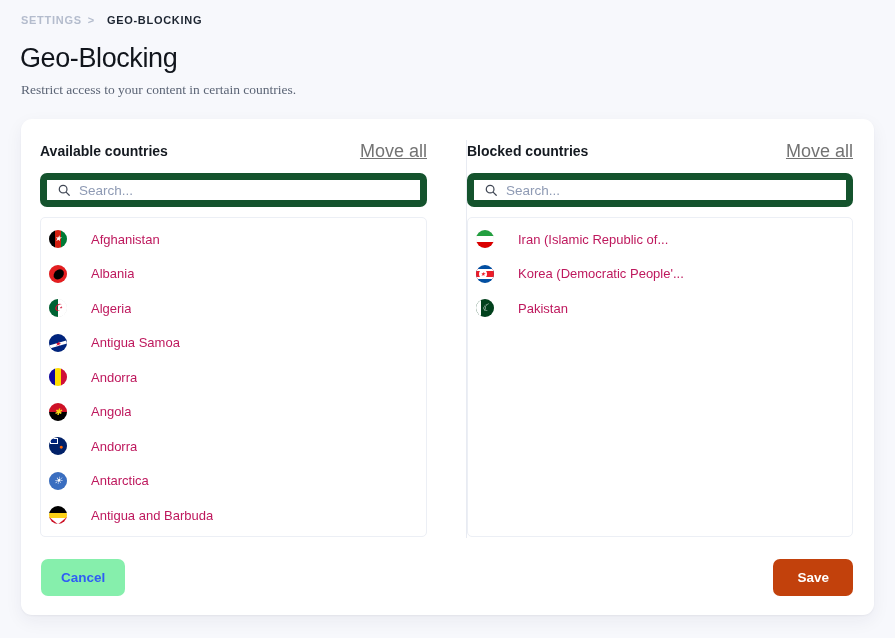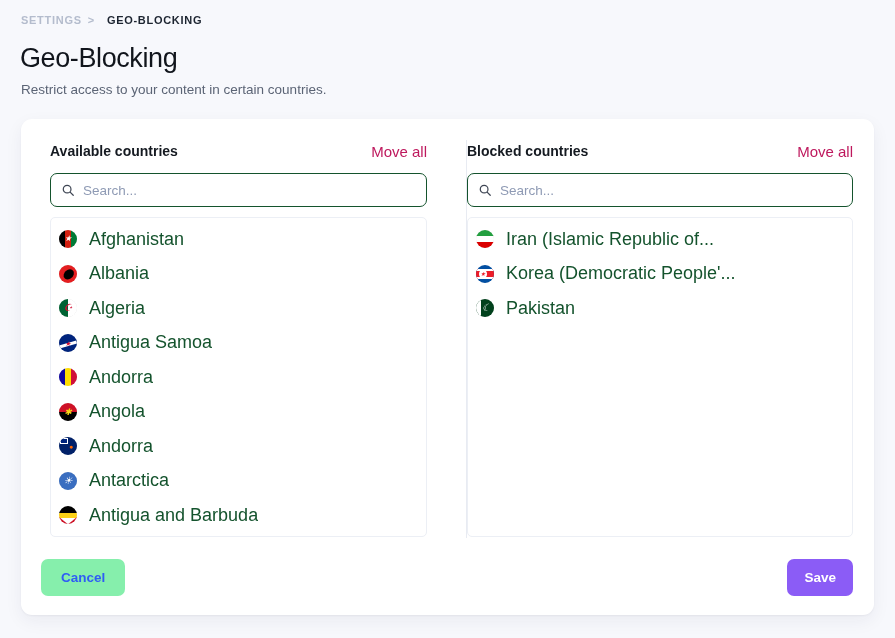--- a/index.html
+++ b/index.html
@@ -22,52 +22,52 @@
   .crumb-sep { color: #b4bccd; font-size: 11px; }
   .crumb-current { color: #1c2430; margin-left: 6px; }
 
   .page-title {
     position: absolute; left: 20px; top: 43px;
     font-size: 27px; font-weight: 400; color: #11151c;
     letter-spacing: -0.4px;
   }
   .page-sub {
     position: absolute; left: 21px; top: 82px;
-    font-size: 13.5px; color: #5b6475;
+    font-size: 13.5px; color: #5b6475; font-family: Liberation Serif, serif;
   }
 
   
   .card {
     position: absolute; left: 21px; top: 119px;
     width: 853px; height: 496px;
     background: #ffffff;
     border-radius: 11px;
     box-shadow: 0 1px 2px rgba(32,42,70,.05), 0 6px 18px rgba(32,42,70,.06);
   }
 
   .panels { position: relative; display: flex; height: 420px; }
   .panel { position: relative; width: 426px; padding: 22px 20px 0 20px; }
-  .panel.left { padding-left: 29px; }
+  .panel.left { padding-left: 19px; }
   .divider {
     position: absolute; left: 445px; top: 21px;
     width: 1px; height: 398px; background: #e8ebf2;
   }
 
   .panel-head {
     display: flex; align-items: center; justify-content: space-between;
     height: 20px; margin-bottom: 12px;
   }
   .panel-title { font-size: 14px; font-weight: 700; color: #151a21; }
   .move-all {
-    font-size: 15px; color: #be185d; cursor: pointer; font-weight: 400;
+    font-size: 18px; color: #737373; cursor: pointer; font-weight: 400; text-decoration: underline;
   }
 
   .search-wrap {
     position: relative; height: 34px;
-    border: 1px solid #14532d; border-radius: 7px;
+    border: 7px solid #14532d; border-radius: 7px;
     background: #fff; display: flex; align-items: center;
     padding-left: 32px; margin-bottom: 10px;
   }
   .search-icon {
     position: absolute; left: 10px; top: 50%; transform: translateY(-50%);
     width: 14px; height: 14px; color: #3f4654;
   }
   .search-input {
     border: 0; outline: 0; width: 100%; height: 100%;
     font-family: "Liberation Sans", sans-serif;
@@ -83,22 +83,22 @@
     overflow: hidden;
     background: #fff;
   }
   .list-scroll { height: 100%; overflow: hidden; padding-top: 4px; }
   .list-row {
     display: flex; align-items: center; gap: 12px;
     height: 34.5px; padding: 0 10px 0 8px;
     cursor: pointer;
   }
   .row-label {
-    font-size: 18px; color: #14532d;
-    white-space: nowrap; overflow: hidden;
+    font-size: 13px; color: #be185d;
+    white-space: nowrap; overflow: hidden; margin-left: 12px;
   }
 
   
   .flag {
     position: relative; flex: 0 0 auto;
     width: 18px; height: 18px; border-radius: 50%;
     overflow: hidden; background: #ddd;
   }
   .flag i { position: absolute; display: block; }
   .fv { top: 0; bottom: 0; width: 33.34%; }
@@ -123,22 +123,22 @@
   .btn {
     font-family: "Liberation Sans", sans-serif;
     font-size: 13.5px; font-weight: 700;
     border: 0; border-radius: 7px; cursor: pointer;
   }
   .btn-cancel {
     background: #86efac; color: #2f5cf5;
     padding: 11px 20px;
   }
   .btn-save {
-    background: #8b5cf6; color: #ffffff;
-    padding: 11px 17px;
+    background: #c2410c; color: #ffffff;
+    padding: 11px 24px;
     margin-left: 24px;
   }
 </style>
 </head>
 <body>
 
 <div class="page">
 
   <div class="breadcrumb">
     <span class="crumb-muted">SETTINGS</span>

